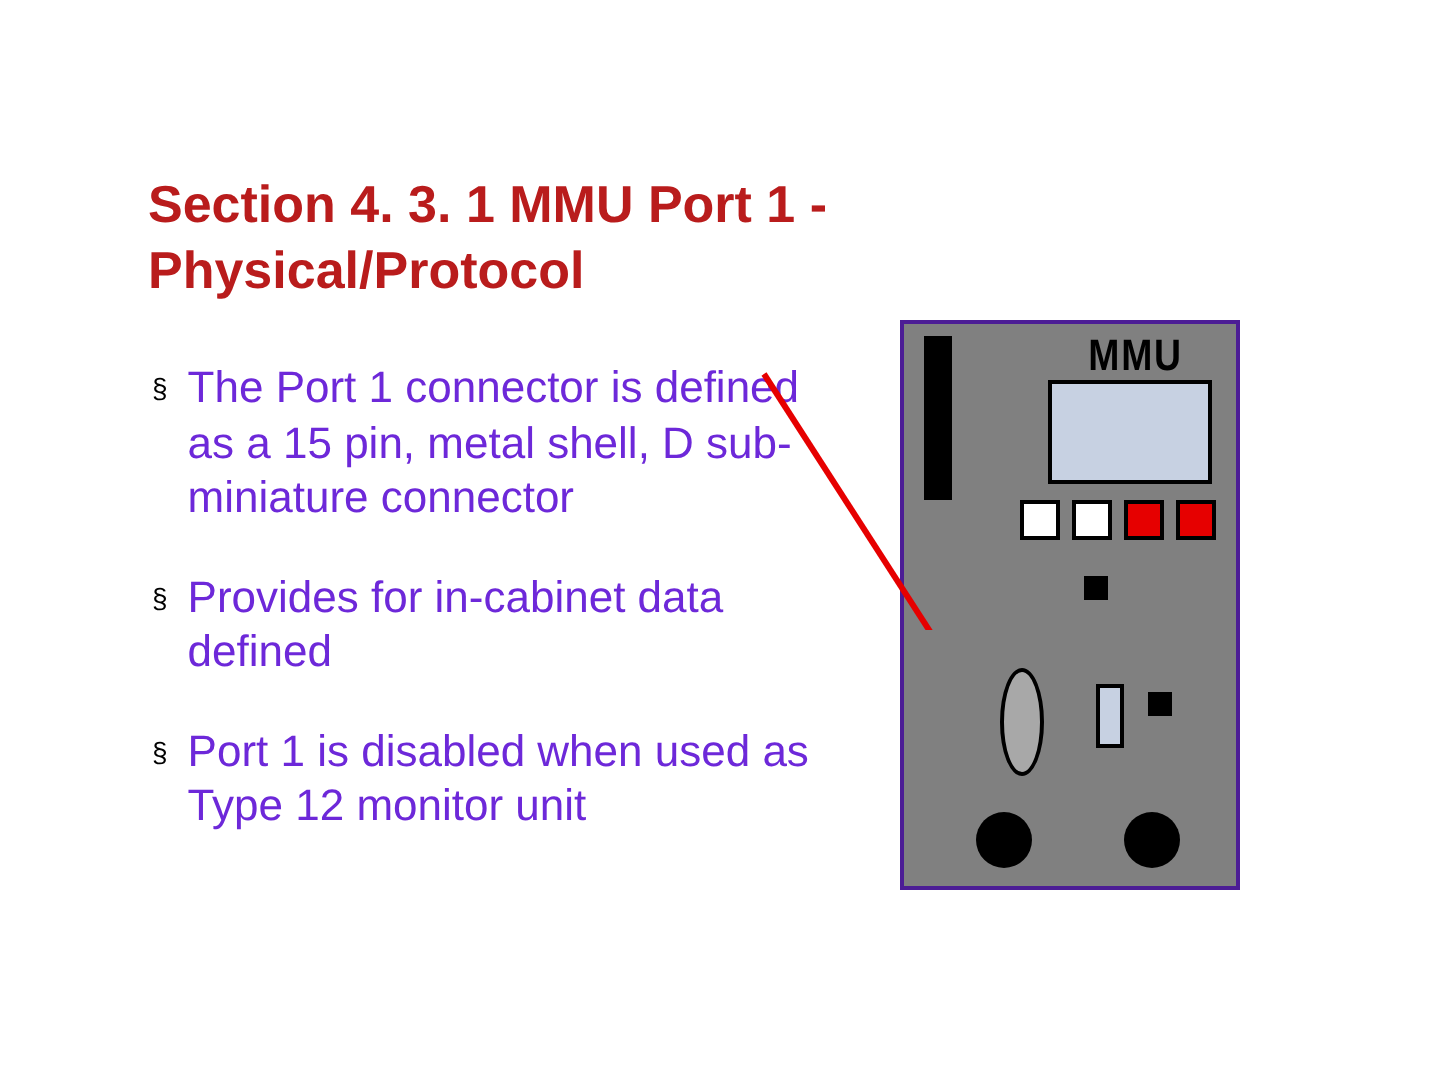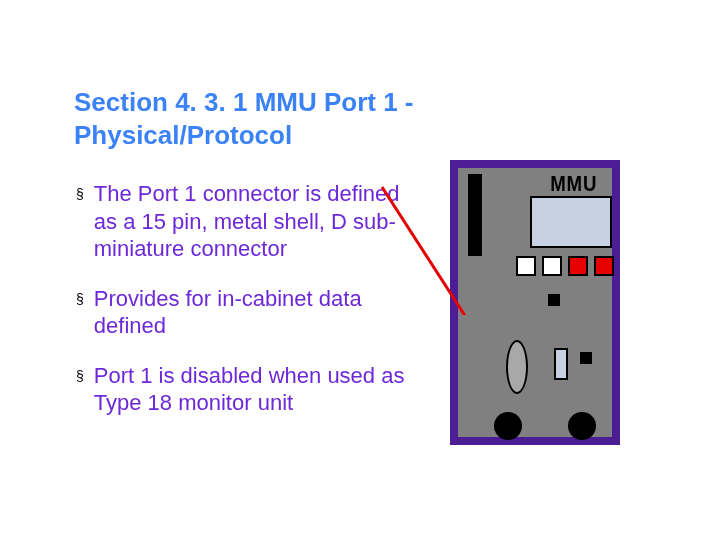--- a/index.html
+++ b/index.html
@@ -8,21 +8,21 @@
     height: 540px;
     background: #fff;
     font-family: Arial, Helvetica, sans-serif;
     position: relative;
   }
   .title {
     position: absolute;
     left: 74px;
     top: 86px;
     width: 360px;
-    color: #3b82f6;
+    color: #b91c1c;
     font-size: 26px;
     font-weight: bold;
     line-height: 1.25;
   }
   .bullets {
     position: absolute;
     left: 76px;
     top: 180px;
     width: 330px;
   }
@@ -42,21 +42,21 @@
     color: #6d28d9;
   }
   
   .mmu {
     position: absolute;
     left: 450px;
     top: 160px;
     width: 170px;
     height: 285px;
     background: #808080;
-    border: 8px solid #4c1d95;
+    border: 2px solid #4c1d95;
   }
   .mmu-label {
     position: absolute;
     left: 88px;
     top: 3px;
     font-family: "Arial Narrow", Arial, sans-serif;
     font-weight: bold;
     font-size: 22px;
     letter-spacing: 1px;
     transform: scaleX(0.85);
@@ -138,21 +138,21 @@
   <div class="bullet">
     <span class="marker">§</span>
     <span class="text">The Port 1 connector is defined as a 15 pin, metal shell, D sub-miniature connector</span>
   </div>
   <div class="bullet">
     <span class="marker">§</span>
     <span class="text">Provides for in-cabinet data defined</span>
   </div>
   <div class="bullet">
     <span class="marker">§</span>
-    <span class="text">Port 1 is disabled when used as Type 18 monitor unit</span>
+    <span class="text">Port 1 is disabled when used as Type 12 monitor unit</span>
   </div>
 </div>
 
 <div class="mmu">
   <div class="mmu-label">MMU</div>
   <div class="vstrip"></div>
   <div class="screen"></div>
   <div class="btn-row">
     <div class="btn white"></div>
     <div class="btn white"></div>

